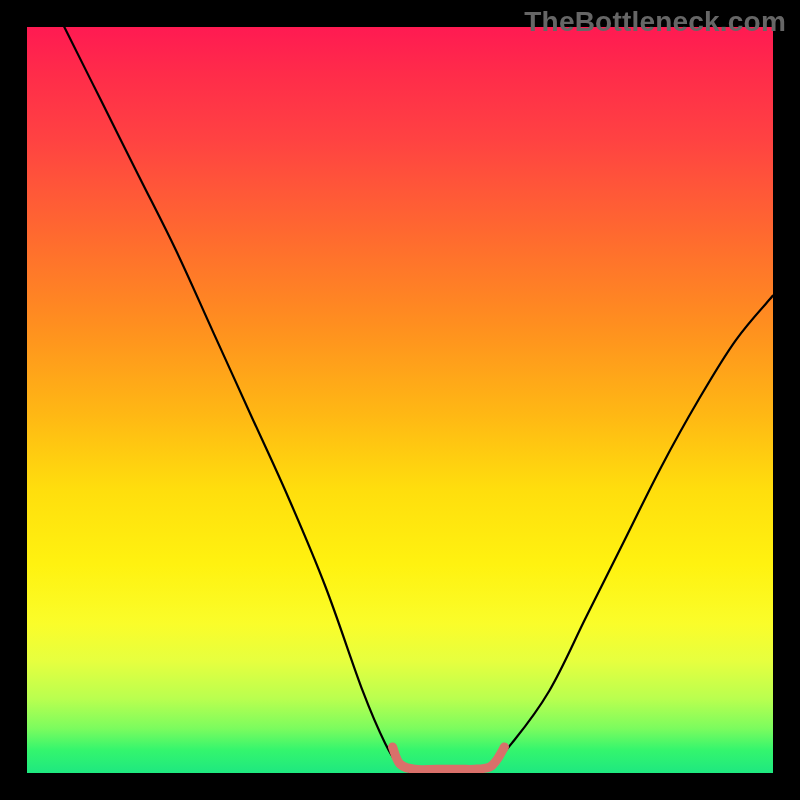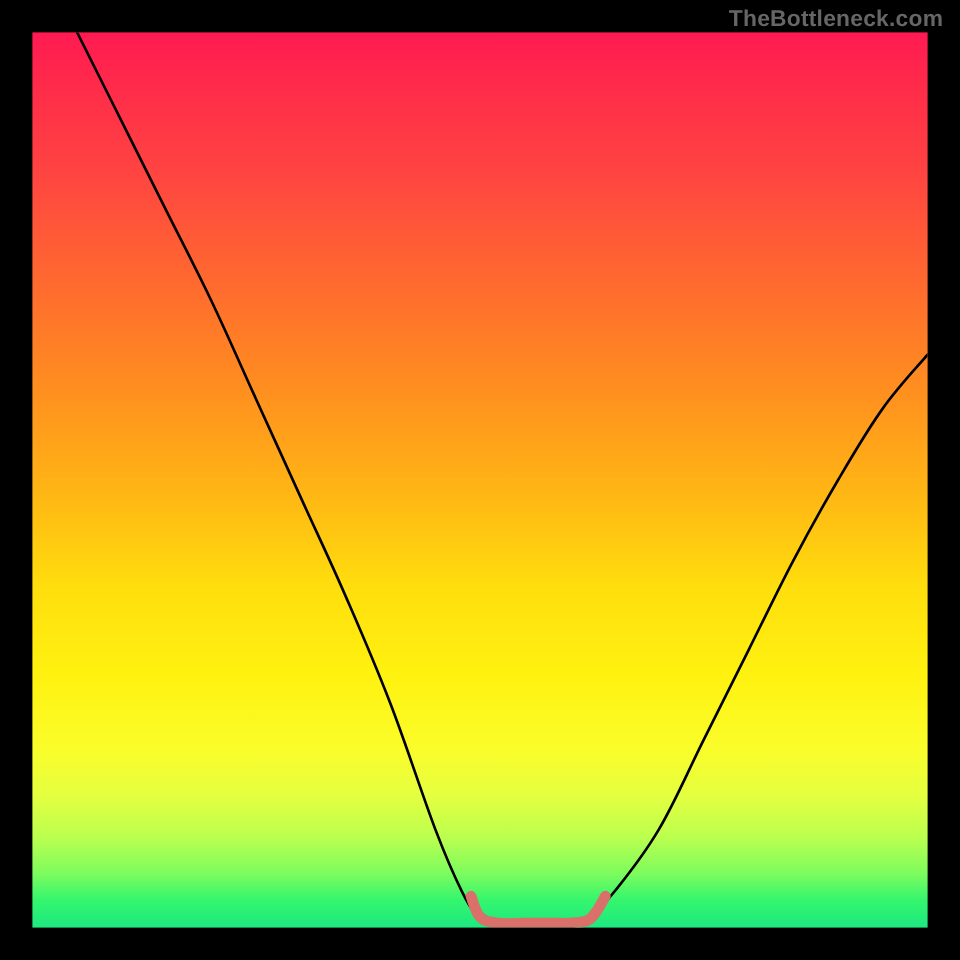--- a/index.html
+++ b/index.html
@@ -9,21 +9,21 @@
     background: #000;
     font-family: Arial, Helvetica, sans-serif;
     position: relative;
     overflow: hidden;
   }
   .watermark {
     position: absolute;
     top: 6px;
     right: 14px;
     color: #666;
-    font-size: 19px;
+    font-size: 28px;
     font-weight: 600;
     z-index: 10;
     letter-spacing: 0.2px;
   }
   .frame {
     position: absolute;
     left: 27px;
     top: 27px;
     width: 746px;
     height: 746px;

